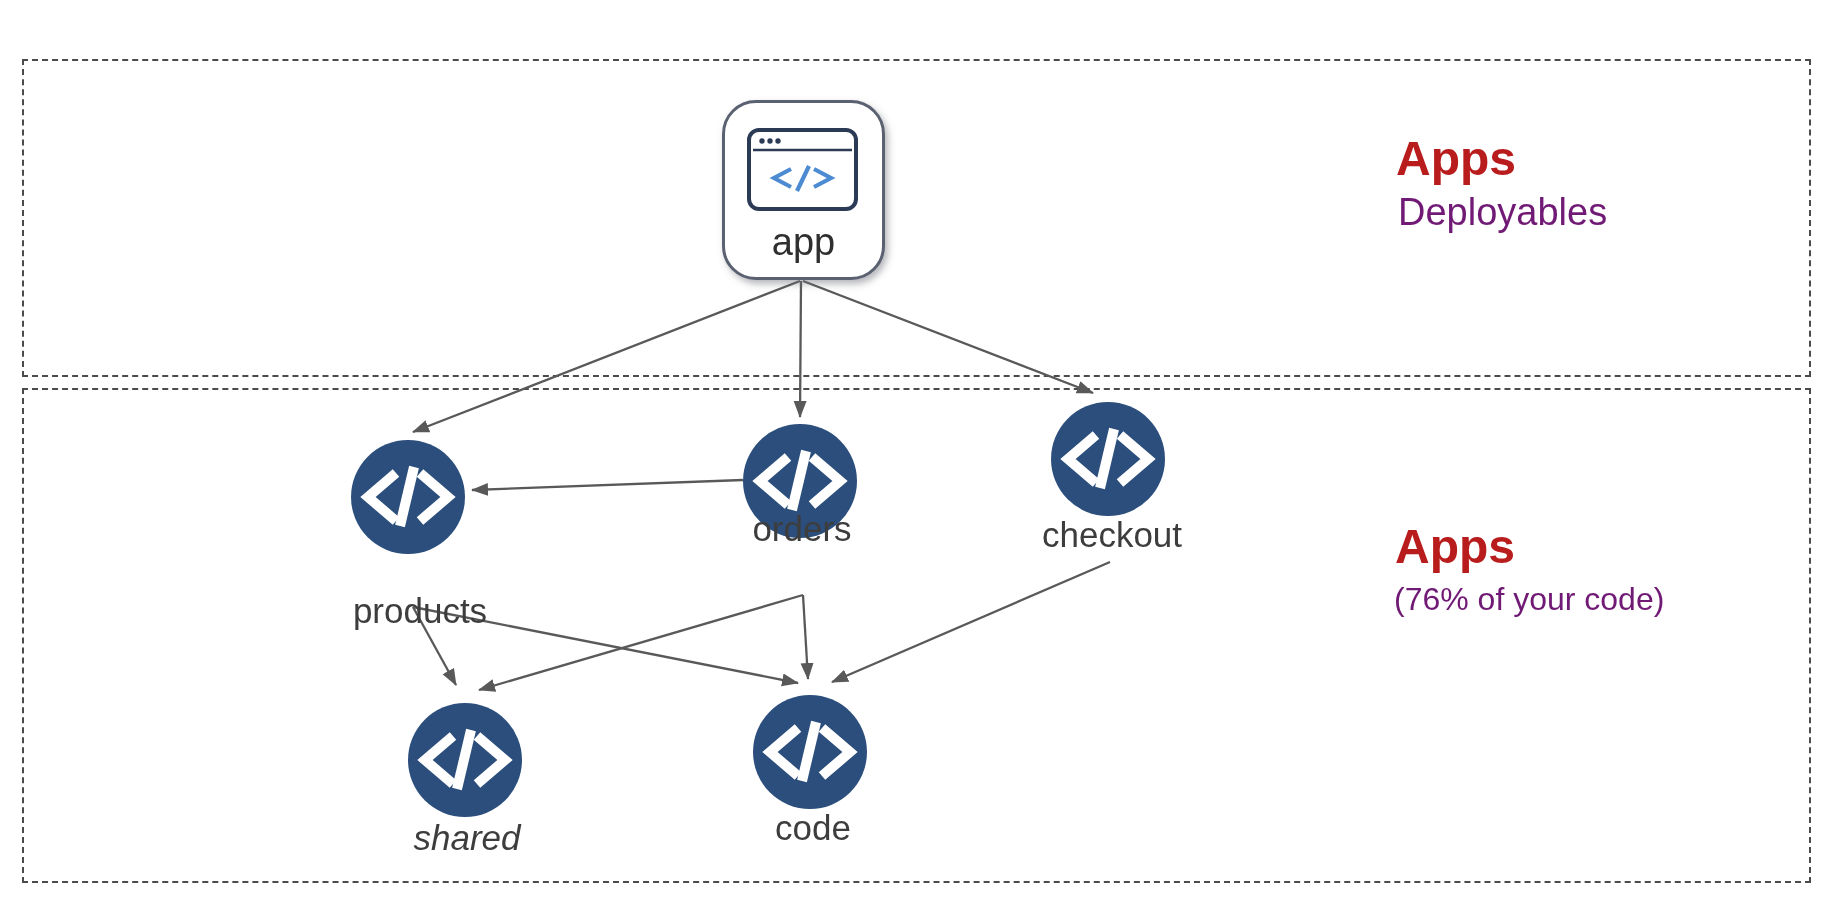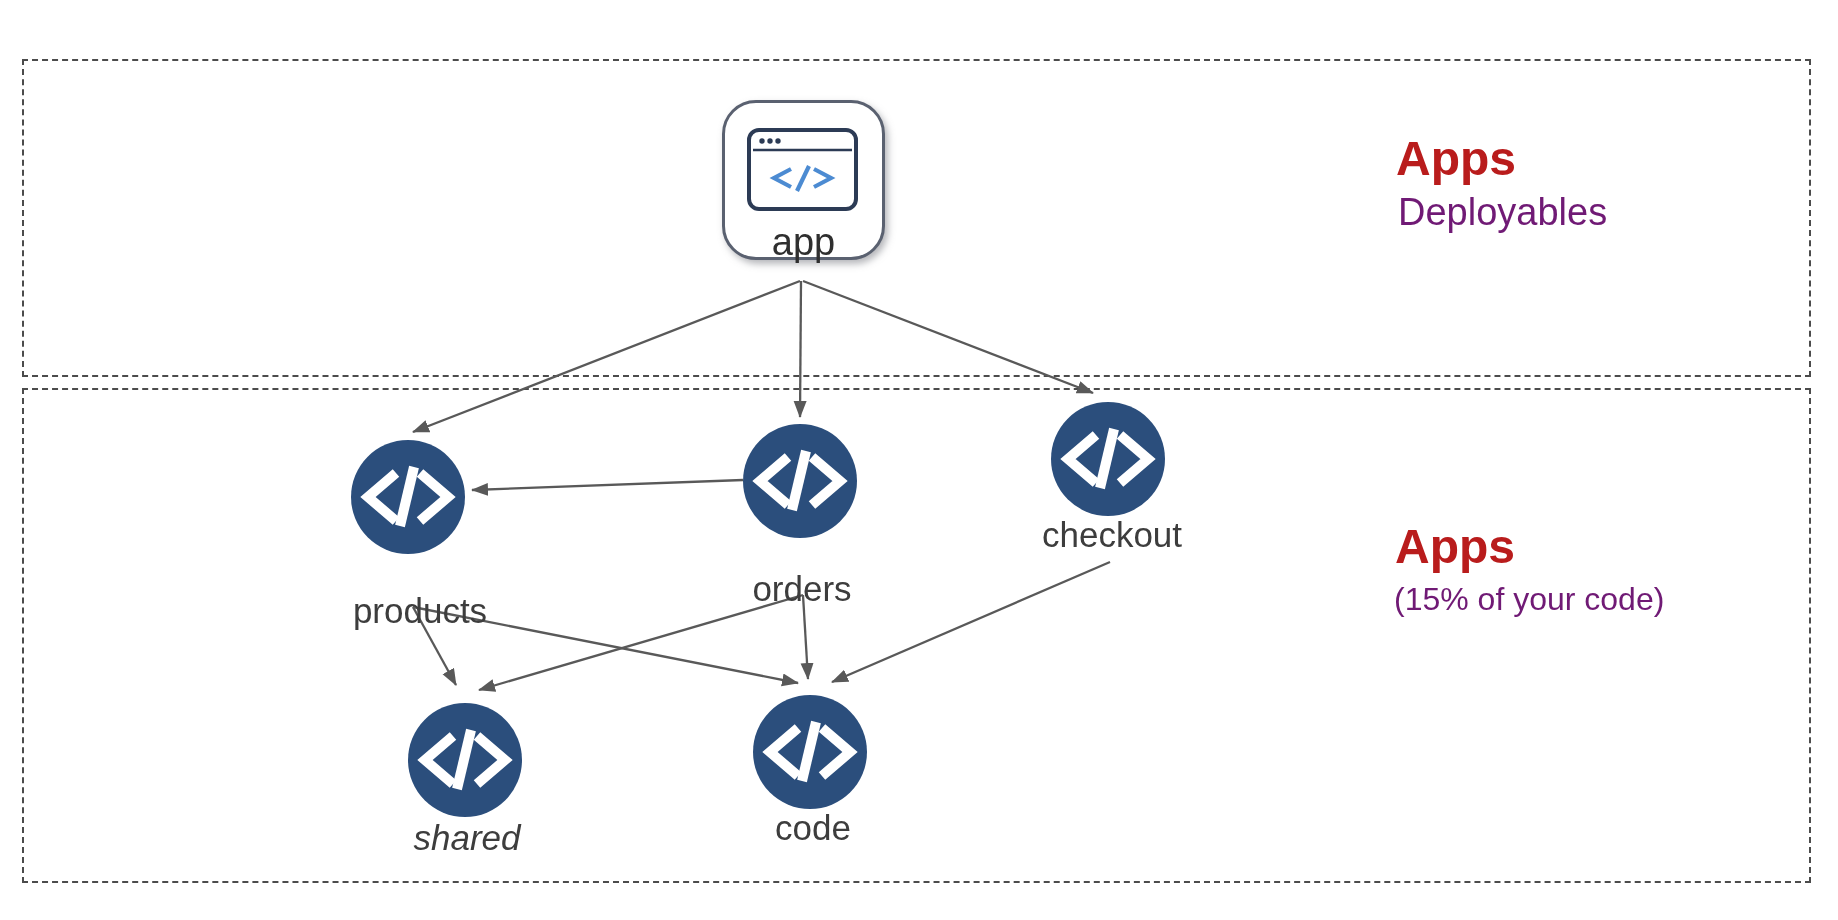--- a/index.html
+++ b/index.html
@@ -26,21 +26,21 @@
   }
   .heading-sub {
     position:absolute; color:#701a75; line-height:1.2; white-space:nowrap;
   }
   .apps-title { left:1396px; top:132px; }
   .apps-sub   { left:1398px; top:190px; font-size:38px; }
   .libs-title { left:1395px; top:520px; }
   .libs-sub   { left:1394px; top:580px; font-size:32px; }
 
   .app-card {
-    position:absolute; left:722px; top:100px; width:163px; height:160px;
+    position:absolute; left:722px; top:100px; width:163px; height:180px;
     background:#ffffff; border:3px solid #5a6170; border-radius:34px;
     box-sizing:border-box; box-shadow:3px 4px 7px rgba(110,112,120,0.5);
   }
   .app-card svg { position:absolute; left:0; top:0; }
   .app-label {
     position:absolute; left:0; right:0; top:118px; text-align:center;
     font-size:38px; color:#2f2f2f;
   }
 </style>
 </head>
@@ -126,23 +126,23 @@
       <g stroke="#4c8bd2" stroke-width="4.2" fill="none" stroke-linejoin="miter" stroke-linecap="butt">
         <path d="M66,66 L49,75 L66,84"></path>
           <path d="M84,63 L72,88"></path>
           <path d="M89,66 L106,75 L89,84"></path>
       </g>
     </svg>
     <div class="app-label">app</div>
   </div>
 
   <div class="node-label" style="left:420px;  top:556px;margin-top:36px;">products</div>
-  <div class="node-label" style="left:802px;  top:570px;">orders</div>
+  <div class="node-label" style="left:802px;  top:510px;">orders</div>
   <div class="node-label" style="left:1112px; top:516px;">checkout</div>
   <div class="node-label" style="left:467px;  top:819px;font-style:italic;">shared</div>
   <div class="node-label" style="left:813px;  top:809px;">code</div>
 
   <div class="heading-title apps-title">Apps</div>
   <div class="heading-sub   apps-sub">Deployables</div>
   <div class="heading-title libs-title">Apps</div>
-  <div class="heading-sub   libs-sub">(15% of your code)</div>
+  <div class="heading-sub   libs-sub">(76% of your code)</div>
 
 </div>
 
 </body></html>

